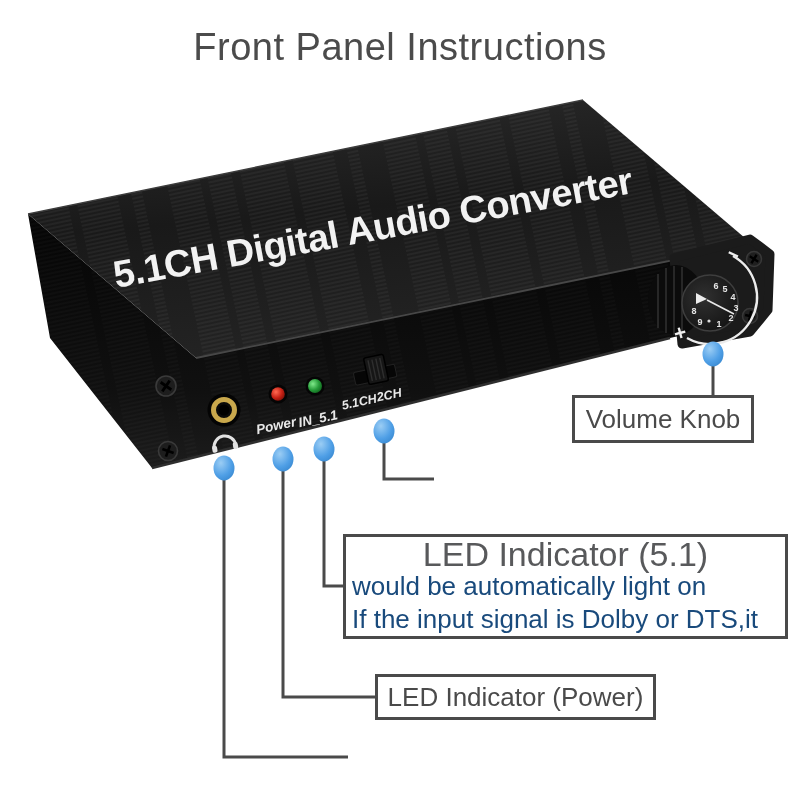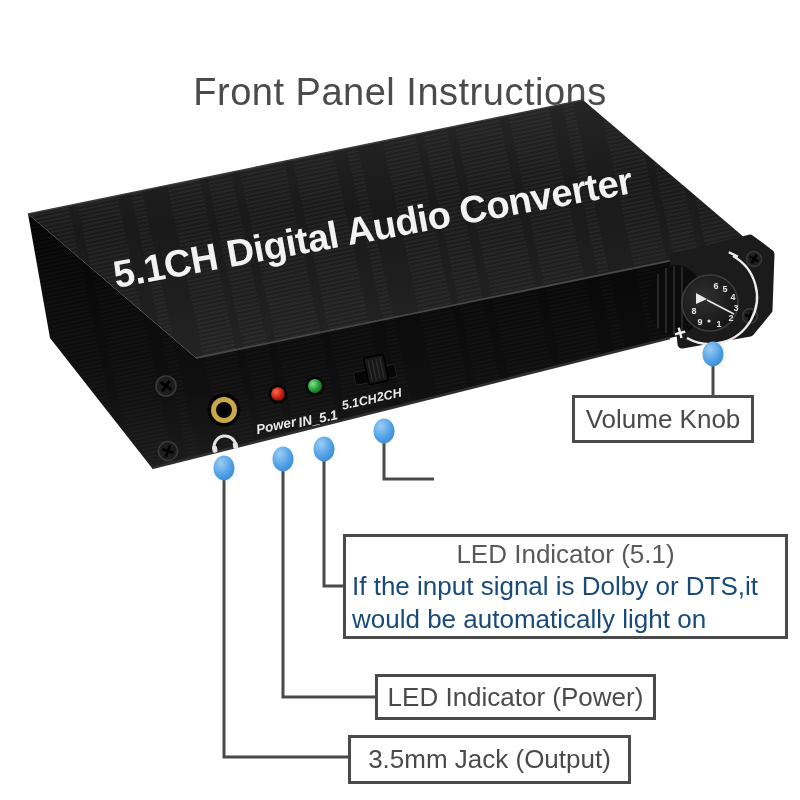--- a/index.html
+++ b/index.html
@@ -1,26 +1,26 @@
 <!DOCTYPE html>
 <html><head>
 <meta charset="utf-8">
 <style>
   html,body{margin:0;padding:0;background:#fff;}
   .stage{position:relative;width:800px;height:800px;background:#ffffff;overflow:hidden;
          font-family:"Liberation Sans", sans-serif;}
   .fig-title{position:absolute;left:0;top:26px;width:800px;text-align:center;
-             font-size:38px;font-weight:500;color:#4b4b4b;letter-spacing:.5px;margin-top:45px;}
+             font-size:38px;font-weight:500;color:#4b4b4b;letter-spacing:.5px;}
   .dev-svg{position:absolute;left:0;top:0;}
   .callout{position:absolute;box-sizing:border-box;border:3px solid #4a4a4a;background:#fff;
            color:#4a4a4a;display:flex;align-items:center;justify-content:center;
            font-size:26px;white-space:nowrap;}
   .callout.led51{flex-direction:column;justify-content:center;align-items:stretch;
                  padding:2px 6px;}
-  .callout.led51 .c-title{text-align:center;color:#58595b;font-size:26px;line-height:32px;}
+  .callout.led51 .c-title{text-align:center;color:#58595b;font-size:34px;line-height:32px;}
   .callout.led51 .c-note{text-align:left;color:#194a7c;font-size:26px;line-height:33px;}
   .co-volume{left:572px;top:395px;width:182px;height:48px;}
   .co-mode{left:434px;top:458px;width:332px;height:45px;}
   .co-led51{left:343px;top:534px;width:445px;height:105px;}
   .co-power{left:375px;top:674px;width:281px;height:46px;}
   .co-jack{left:348px;top:735px;width:283px;height:49px;}
 </style>
 </head>
 <body>
 
@@ -181,25 +181,22 @@
     </g>
   </svg>
 
   <div class="callout co-volume">
     <span>Volume Knob</span>
   </div>
 
 
   <div class="callout led51 co-led51">
     <div class="c-title">LED Indicator (5.1)</div>
+    <div class="c-note">would be automatically light on</div>
     <div class="c-note">If the input signal is Dolby or DTS,it</div>
-    <div class="c-note">would be automatically light on</div>
   </div>
 
   <div class="callout co-power">
     <span>LED Indicator (Power)</span>
   </div>
 
-  <div class="callout co-jack">
-    <span>3.5mm Jack (Output)</span>
-  </div>
 
 </div>
 
 </body></html>

